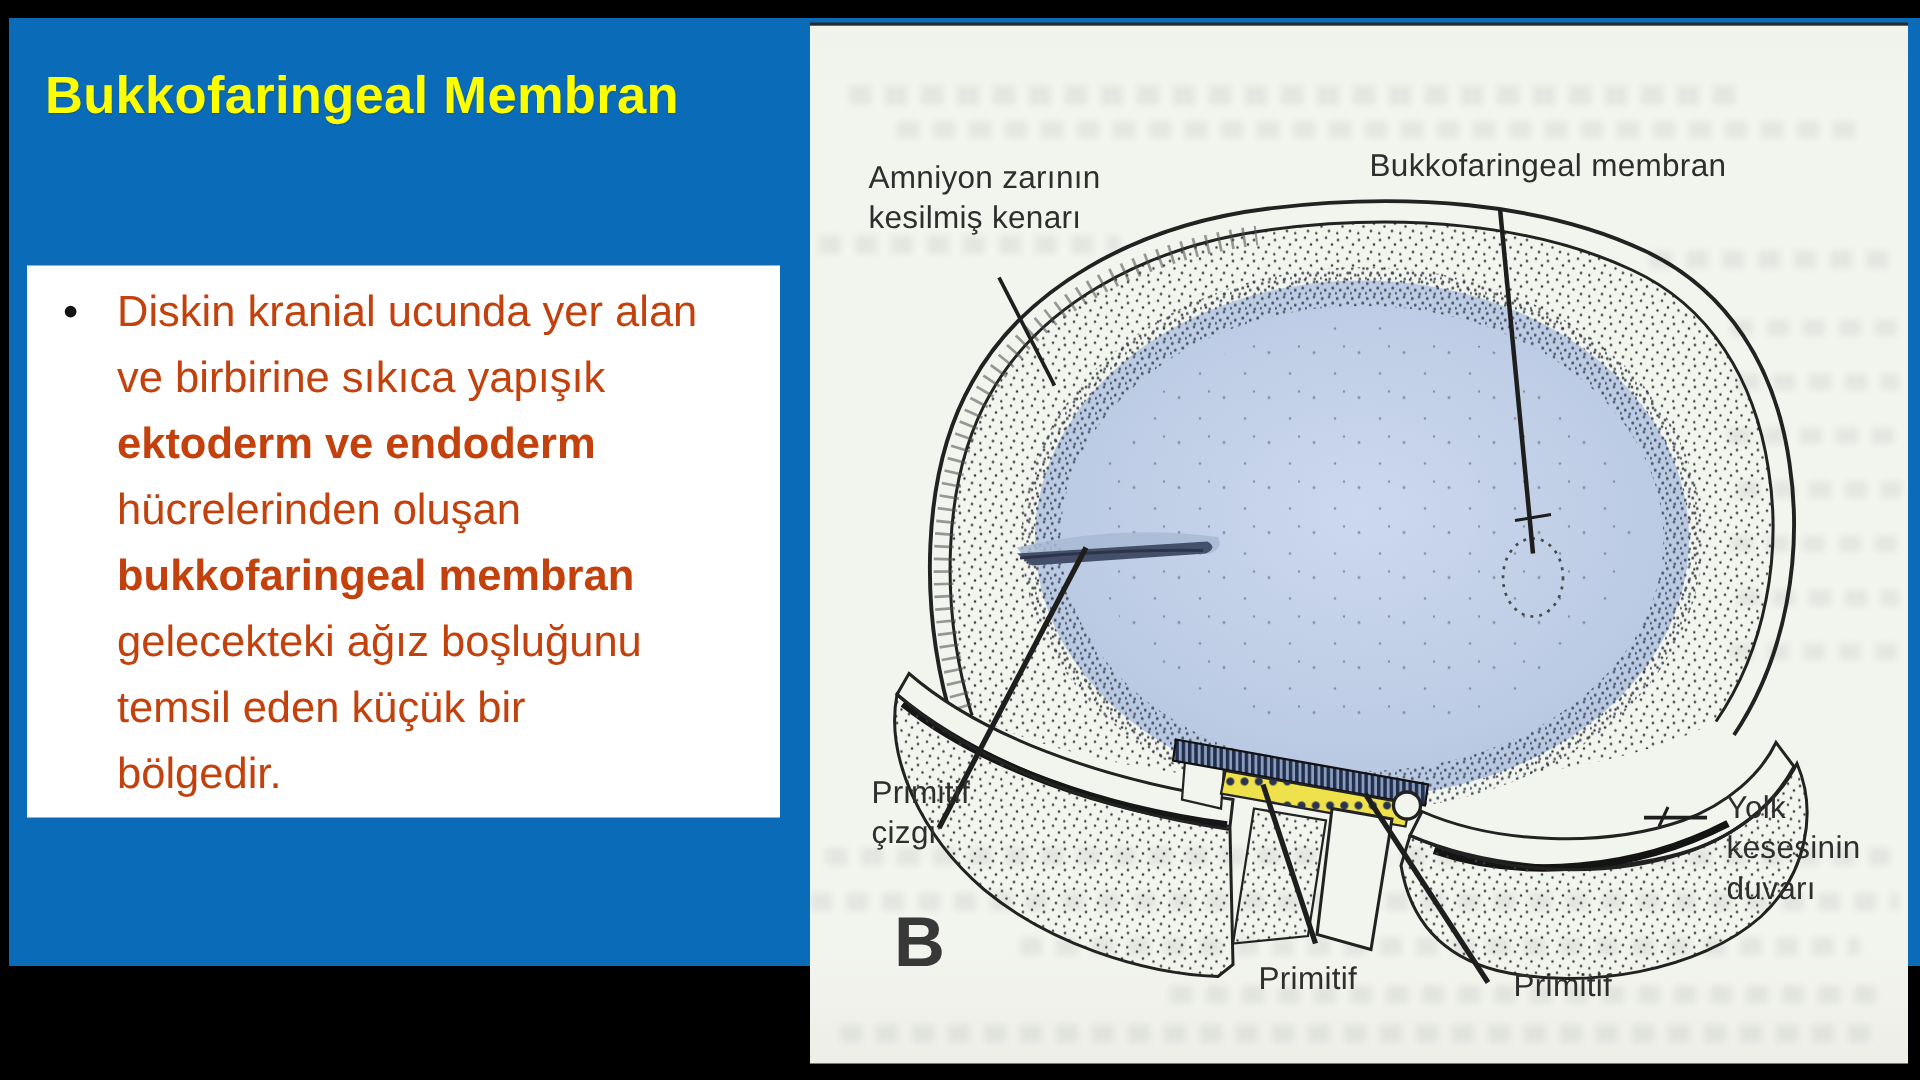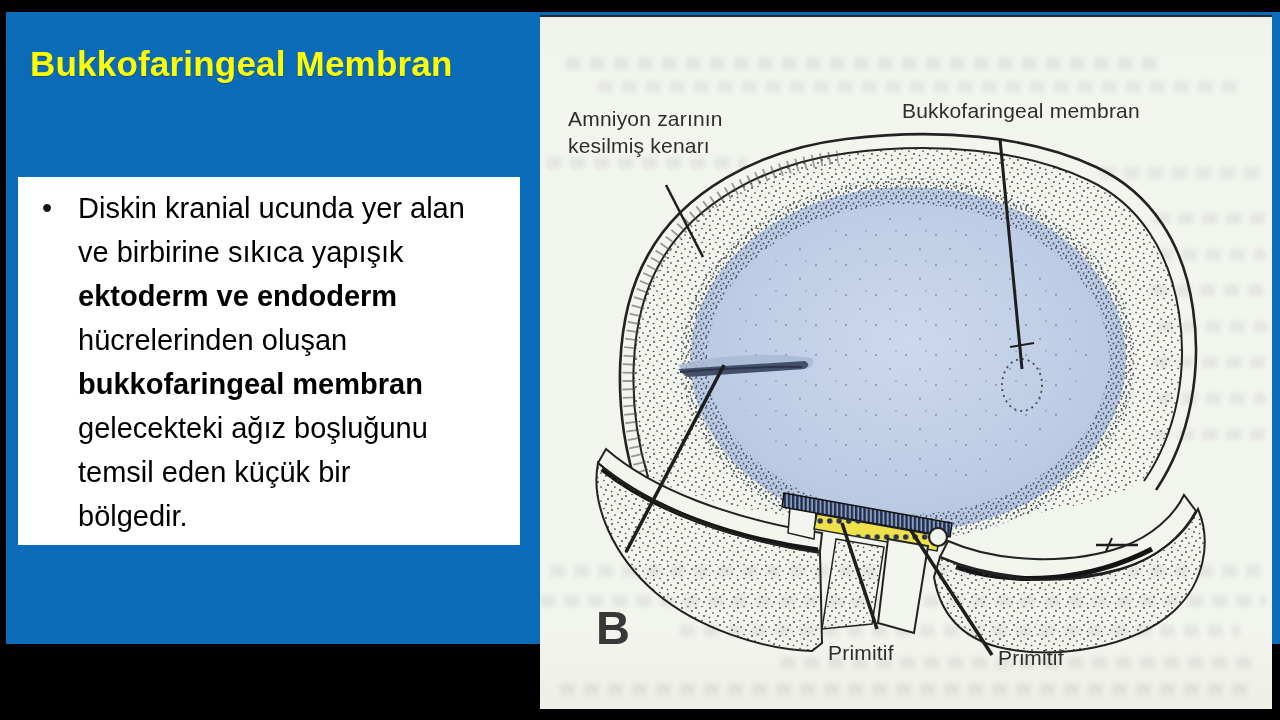--- a/index.html
+++ b/index.html
@@ -23,38 +23,39 @@
   .textbox{
     position:absolute;left:12px;top:165px;width:502px;height:368px;
     background:var(--box-bg,#ffffff);
   }
   .bullet-marker{
     position:absolute;left:24px;top:9px;
     font-size:29px;line-height:44px;color:#141414;
   }
   .bullet-text{
     position:absolute;left:60px;top:9px;width:388px;
-    font-size:29px;line-height:44px;color:#000000;
+    font-size:29px;line-height:44px;color:#c2410c;
   }
   .bullet-text span.b{font-weight:700;}
   
   .scan{
     position:absolute;left:534px;top:3px;width:732px;height:692px;
     background:linear-gradient(180deg,#f0f2ec 0%,var(--paper,#f2f4ee) 8%,var(--paper,#f2f4ee) 88%,#edefe7 100%);
     border-top:2px solid #2a2a2a;
     overflow:hidden;
   }
   .ghost{
     position:absolute;
     background:repeating-linear-gradient(90deg,rgba(40,40,52,.85) 0 15px,transparent 15px 24px);
     filter:blur(2.5px);opacity:.08;border-radius:2px;
   }
   .fig-label{
     position:absolute;font-size:21px;line-height:27px;color:#2e2e2e;
     letter-spacing:.2px;
+    margin-left:11px;
   }
   .panel-letter{
     position:absolute;left:56px;top:583px;
     font-size:47px;font-weight:600;color:#383838;
   }
   svg{position:absolute;left:0;top:0;}
 </style>
 </head>
 <body>
 
@@ -174,17 +175,19 @@
         <path d="M 86,535 L 184,348" stroke-width="3.5"></path>
         <path d="M 337,612 L 302,506" stroke-width="3.5"></path>
         <path d="M 452,638 L 370,512" stroke-width="3.5"></path>
         <path d="M 556,528 L 598,528" stroke-width="2.5"></path>
         <path d="M 572,521 L 566,534" stroke-width="2"></path>
       </g>
     </svg>
 
     <div class="fig-label" style="left:28px;top:88px;width:160px">Amniyon zarının kesilmiş kenarı</div>
     <div class="fig-label" style="left:362px;top:80px;width:240px;white-space:nowrap">Bukkofaringeal membran</div>
+    <div class="fig-label" style="left:30px;top:498px;width:80px">Primitif çizgi</div>
     <div class="panel-letter">B</div>
     <div class="fig-label" style="left:288px;top:622px">Primitif</div>
     <div class="fig-label" style="left:458px;top:627px">Primitif</div>
+    <div class="fig-label" style="left:600px;top:508px;width:125px">Yolk kesesinin duvarı</div>
   </div>
 </div>
 
 </body></html>

